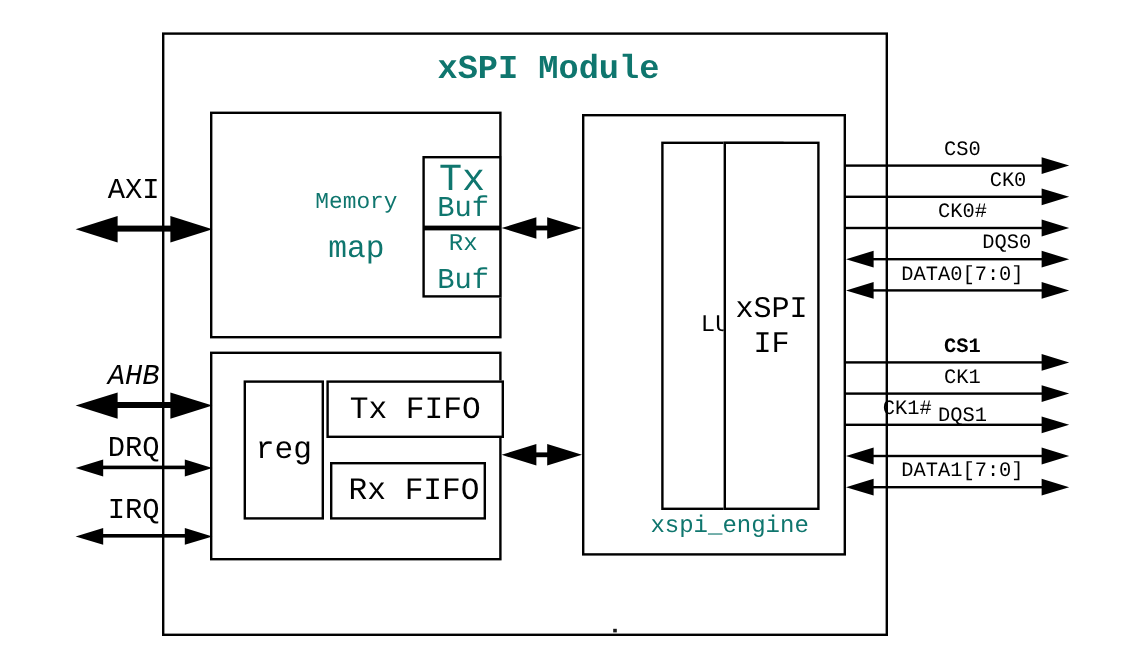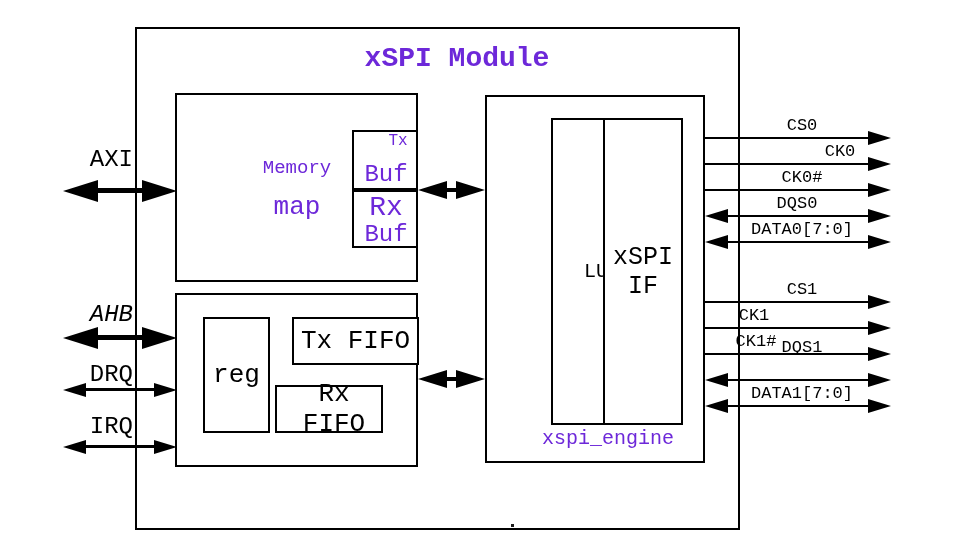--- a/index.html
+++ b/index.html
@@ -2,21 +2,21 @@
 <html><head>
 <meta charset="utf-8">
 <style>
   html,body{margin:0;padding:0;}
   body{
     width:955px;height:550px;position:relative;background:#ffffff;
     font-family:"Liberation Mono","DejaVu Sans Mono",monospace;
     color:#000;overflow:hidden;
   }
   .box{position:absolute;box-sizing:border-box;border:2px solid #000;background:#fff;}
-  .lbl{position:absolute;color:#6d28d9;white-space:pre;line-height:1.15;}
+  .lbl{position:absolute;color:#0f766e;white-space:pre;line-height:1.15;}
   .ctr{display:flex;align-items:center;justify-content:center;text-align:center;}
   .cx{transform:translateX(-50%);}
   
   .arrow-thick{position:absolute;height:22px;}
   .arrow-thick .shaft{position:absolute;left:26px;right:26px;top:50%;height:5px;margin-top:-3px;background:#000;}
   .arrow-thick .hl{position:absolute;left:0;top:50%;margin-top:-11px;width:0;height:0;
     border-top:11px solid transparent;border-bottom:11px solid transparent;border-right:35px solid #000;}
   .arrow-thick .hr{position:absolute;right:0;top:50%;margin-top:-11px;width:0;height:0;
     border-top:11px solid transparent;border-bottom:11px solid transparent;border-left:35px solid #000;}
   
@@ -51,35 +51,35 @@
 
 <div class="box" style="left:135px;top:27px;width:605px;height:503px;"></div>
 
 <div class="lbl cx" style="left:457px;top:43px;font-size:28px;font-weight:600;">xSPI Module</div>
 
 <div class="box" style="left:175px;top:93px;width:243px;height:189px;"></div>
 <div class="lbl cx" style="left:297px;top:158px;font-size:19px;">Memory</div>
 <div class="lbl cx" style="left:297px;top:193px;font-size:26px;">map</div>
 
 <div class="box" style="left:352px;top:130px;width:66px;height:60px;"></div>
-<div class="lbl cx" style="left:398px;top:132px;font-size:16px;">Tx</div>
+<div class="lbl cx" style="left:385px;top:132px;font-size:32px;">Tx</div>
 <div class="lbl cx" style="left:386px;top:161px;font-size:24px;">Buf</div>
 
 <div class="box" style="left:352px;top:190px;width:66px;height:58px;"></div>
-<div class="lbl cx" style="left:386px;top:192px;font-size:28px;">Rx</div>
+<div class="lbl cx" style="left:386px;top:192px;font-size:20px;">Rx</div>
 <div class="lbl cx" style="left:386px;top:221px;font-size:24px;">Buf</div>
 
 <div class="box" style="left:175px;top:293px;width:243px;height:174px;"></div>
 <div class="box ctr" style="left:203px;top:317px;width:67px;height:116px;font-size:26px;">
   <span>reg</span>
 </div>
-<div class="box ctr" style="left:292px;top:317px;width:127px;height:48px;font-size:26px;">
+<div class="box ctr" style="left:272px;top:317px;width:148px;height:48px;font-size:26px;">
   <span>Tx FIFO</span>
 </div>
-<div class="box ctr" style="left:275px;top:385px;width:108px;height:48px;font-size:26px;padding-left:10px;">
+<div class="box ctr" style="left:275px;top:385px;width:130px;height:48px;font-size:26px;padding-left:10px;">
   <span>Rx FIFO</span>
 </div>
 
 <div class="box" style="left:485px;top:95px;width:220px;height:368px;"></div>
 <div class="box ctr" style="left:507px;top:118px;width:102px;height:307px;font-size:20px;margin-left:44px;">
   <span>LUT</span>
 </div>
 <div class="box ctr" style="left:603px;top:118px;width:80px;height:307px;font-size:25px;">
   <span style="line-height:29px;">
     <span>xSPI</span><br>
@@ -138,41 +138,41 @@
   <span class="line"></span>
     <span class="hr"></span>
 </div>
 
 <div class="sig-lbl" style="left:802px;top:168px;">CK0#</div>
 <div class="sig out" style="top:183px;">
   <span class="line"></span>
     <span class="hr"></span>
 </div>
 
-<div class="sig-lbl" style="left:797px;top:194px;">DQS0</div>
+<div class="sig-lbl" style="left:839px;top:194px;">DQS0</div>
 <div class="sig bidir" style="top:209px;">
   <span class="hl"></span>
     <span class="line"></span>
     <span class="hr"></span>
 </div>
 
 <div class="sig-lbl" style="left:802px;top:220px;">DATA0[7:0]</div>
 <div class="sig bidir" style="top:235px;">
   <span class="hl"></span>
     <span class="line"></span>
     <span class="hr"></span>
 </div>
 
-<div class="sig-lbl" style="left:802px;top:280px;">CS1</div>
+<div class="sig-lbl" style="left:802px;top:280px;font-weight:bold;">CS1</div>
 <div class="sig out" style="top:295px;">
   <span class="line"></span>
     <span class="hr"></span>
 </div>
 
-<div class="sig-lbl" style="left:754px;top:306px;">CK1</div>
+<div class="sig-lbl" style="left:802px;top:306px;">CK1</div>
 <div class="sig out" style="top:321px;">
   <span class="line"></span>
     <span class="hr"></span>
 </div>
 
 <div class="sig-lbl" style="left:756px;top:332px;">CK1#</div>
 <div class="sig out" style="top:347px;">
   <span class="line"></span>
     <span class="hr"></span>
 </div>

